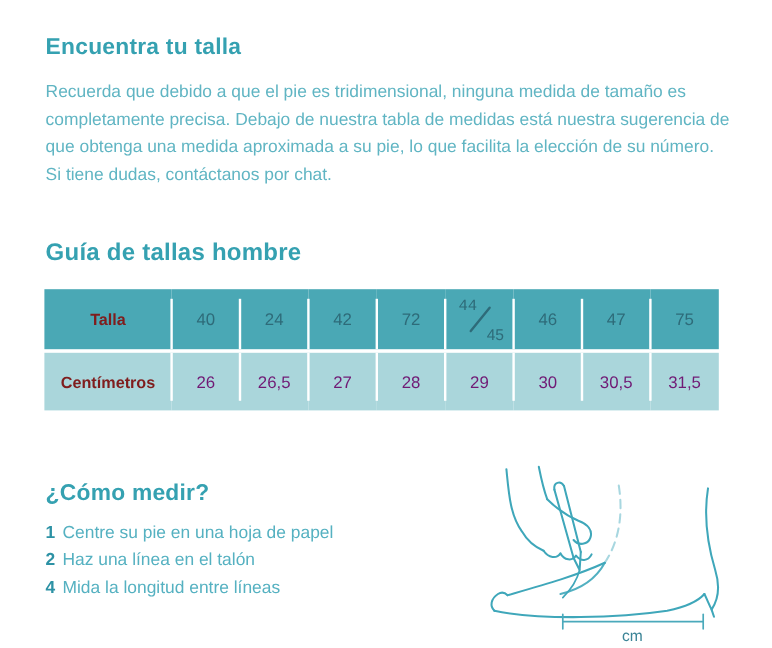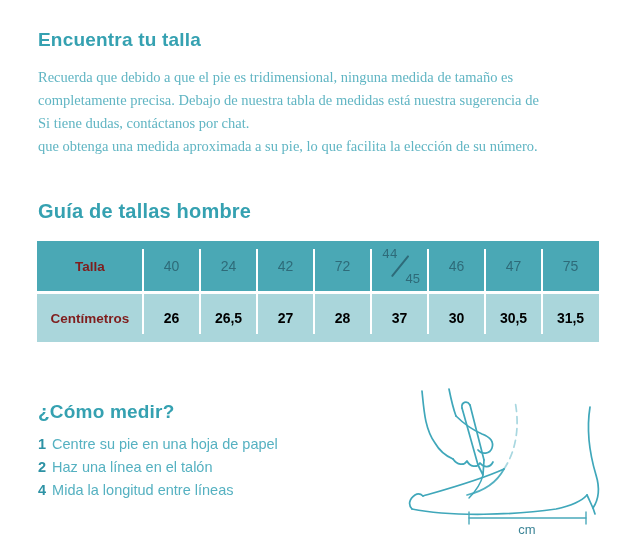--- a/index.html
+++ b/index.html
@@ -7,21 +7,21 @@
   body {
     width:643px; height:540px; overflow:hidden;
     font-family:"Liberation Sans", sans-serif;
     -webkit-font-smoothing:antialiased;
   }
   .page { position:relative; width:643px; height:464px; padding:29px 38px 0 38px; }
 
   .h-title {
     font-size:19px; font-weight:bold; color:#35a1b1; letter-spacing:.2px;
   }
-  .intro { margin-top:15px;font-family:Liberation Serif, serif; }
+  .intro { margin-top:15px; }
   .intro-line {
     font-size:14.5px; line-height:23px; color:#60b5c3; white-space:nowrap;
   }
 
   .h-guide { margin-top:42px; font-size:20px; font-weight:bold; color:#35a1b1; letter-spacing:.2px; }
 
   
   .size-table {
     margin-top:18px; margin-left:-1px;
     width:562px;
@@ -30,21 +30,21 @@
     row-gap:3px;
     background:#ffffff;
   }
   .t-row { display:contents; }
   .cell {
     position:relative;
     display:flex; align-items:center; justify-content:center;
     font-size:14px;
   }
   .t-row-top .cell { background:#4aa8b5; height:50px; color:#2e6b79; }
-  .t-row-bottom .cell { background:#aad6db; height:48px; color:#000000;font-weight:bold; }
+  .t-row-bottom .cell { background:#aad6db; height:48px; color:#701a75; }
   .cell.label { font-size:13.5px; font-weight:bold; color:#7f1d1d; }
   .t-row-top .cell:not(:first-child)::before,
   .t-row-bottom .cell:not(:first-child)::before {
     content:""; position:absolute; left:-1px; width:2px; background:#ffffff;
   }
   .t-row-top .cell:not(:first-child)::before { top:8px; bottom:0; }
   .t-row-bottom .cell:not(:first-child)::before { top:0; bottom:8px; }
 
   .cell.split { font-size:13px; }
   .split .s-top { position:absolute; top:6px; left:11px;font-family:Liberation Mono, monospace; }
@@ -67,22 +67,22 @@
 </head>
 <body>
 
 <div class="page">
 
   <div class="h-title">Encuentra tu talla</div>
 
   <div class="intro">
     <div class="intro-line">Recuerda que debido a que el pie es tridimensional, ninguna medida de tamaño es</div>
     <div class="intro-line">completamente precisa. Debajo de nuestra tabla de medidas está nuestra sugerencia de</div>
+    <div class="intro-line">que obtenga una medida aproximada a su pie, lo que facilita la elección de su número.</div>
     <div class="intro-line">Si tiene dudas, contáctanos por chat.</div>
-    <div class="intro-line">que obtenga una medida aproximada a su pie, lo que facilita la elección de su número.</div>
   </div>
 
   <div class="h-guide">Guía de tallas hombre</div>
 
   <div class="size-table">
     <div class="t-row t-row-top">
       <div class="cell label">Talla</div>
       <div class="cell">40</div>
       <div class="cell">24</div>
       <div class="cell">42</div>
@@ -95,21 +95,21 @@
       <div class="cell">46</div>
       <div class="cell">47</div>
       <div class="cell">75</div>
     </div>
     <div class="t-row t-row-bottom">
       <div class="cell label">Centímetros</div>
       <div class="cell">26</div>
       <div class="cell">26,5</div>
       <div class="cell">27</div>
       <div class="cell">28</div>
-      <div class="cell">37</div>
+      <div class="cell">29</div>
       <div class="cell">30</div>
       <div class="cell">30,5</div>
       <div class="cell">31,5</div>
     </div>
   </div>
 
   <div class="measure-section">
     <div class="h-measure">¿Cómo medir?</div>
 
     <div class="steps">

